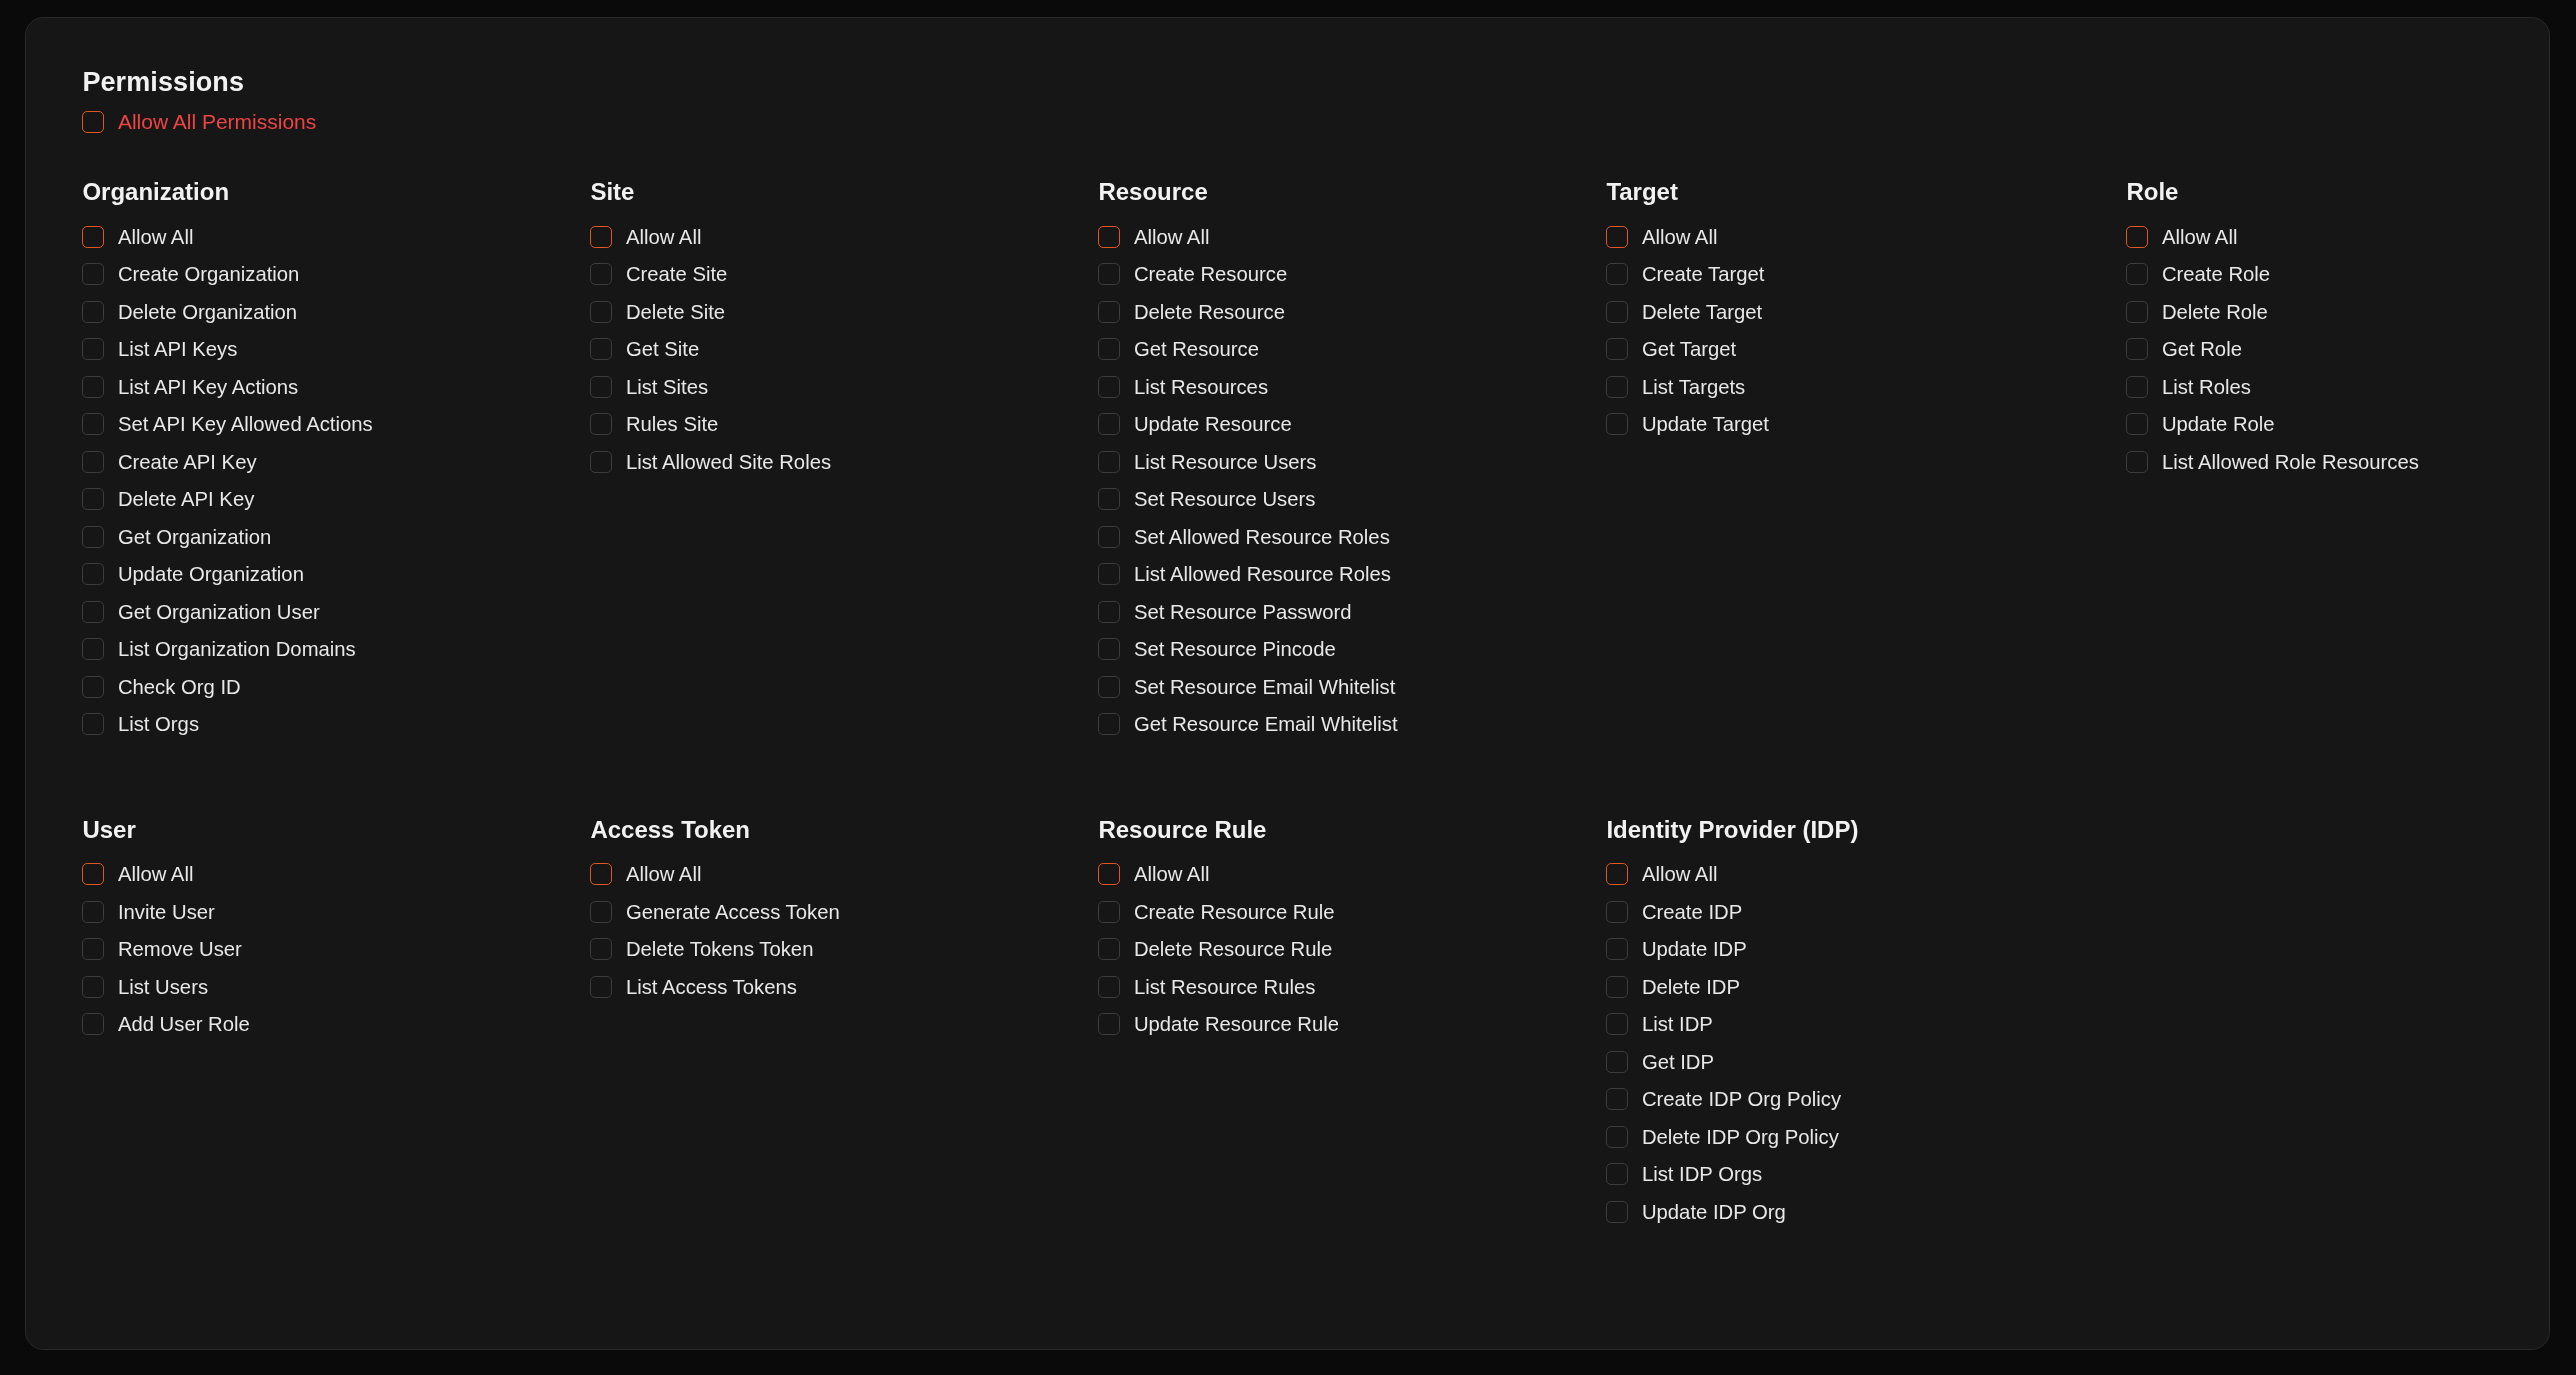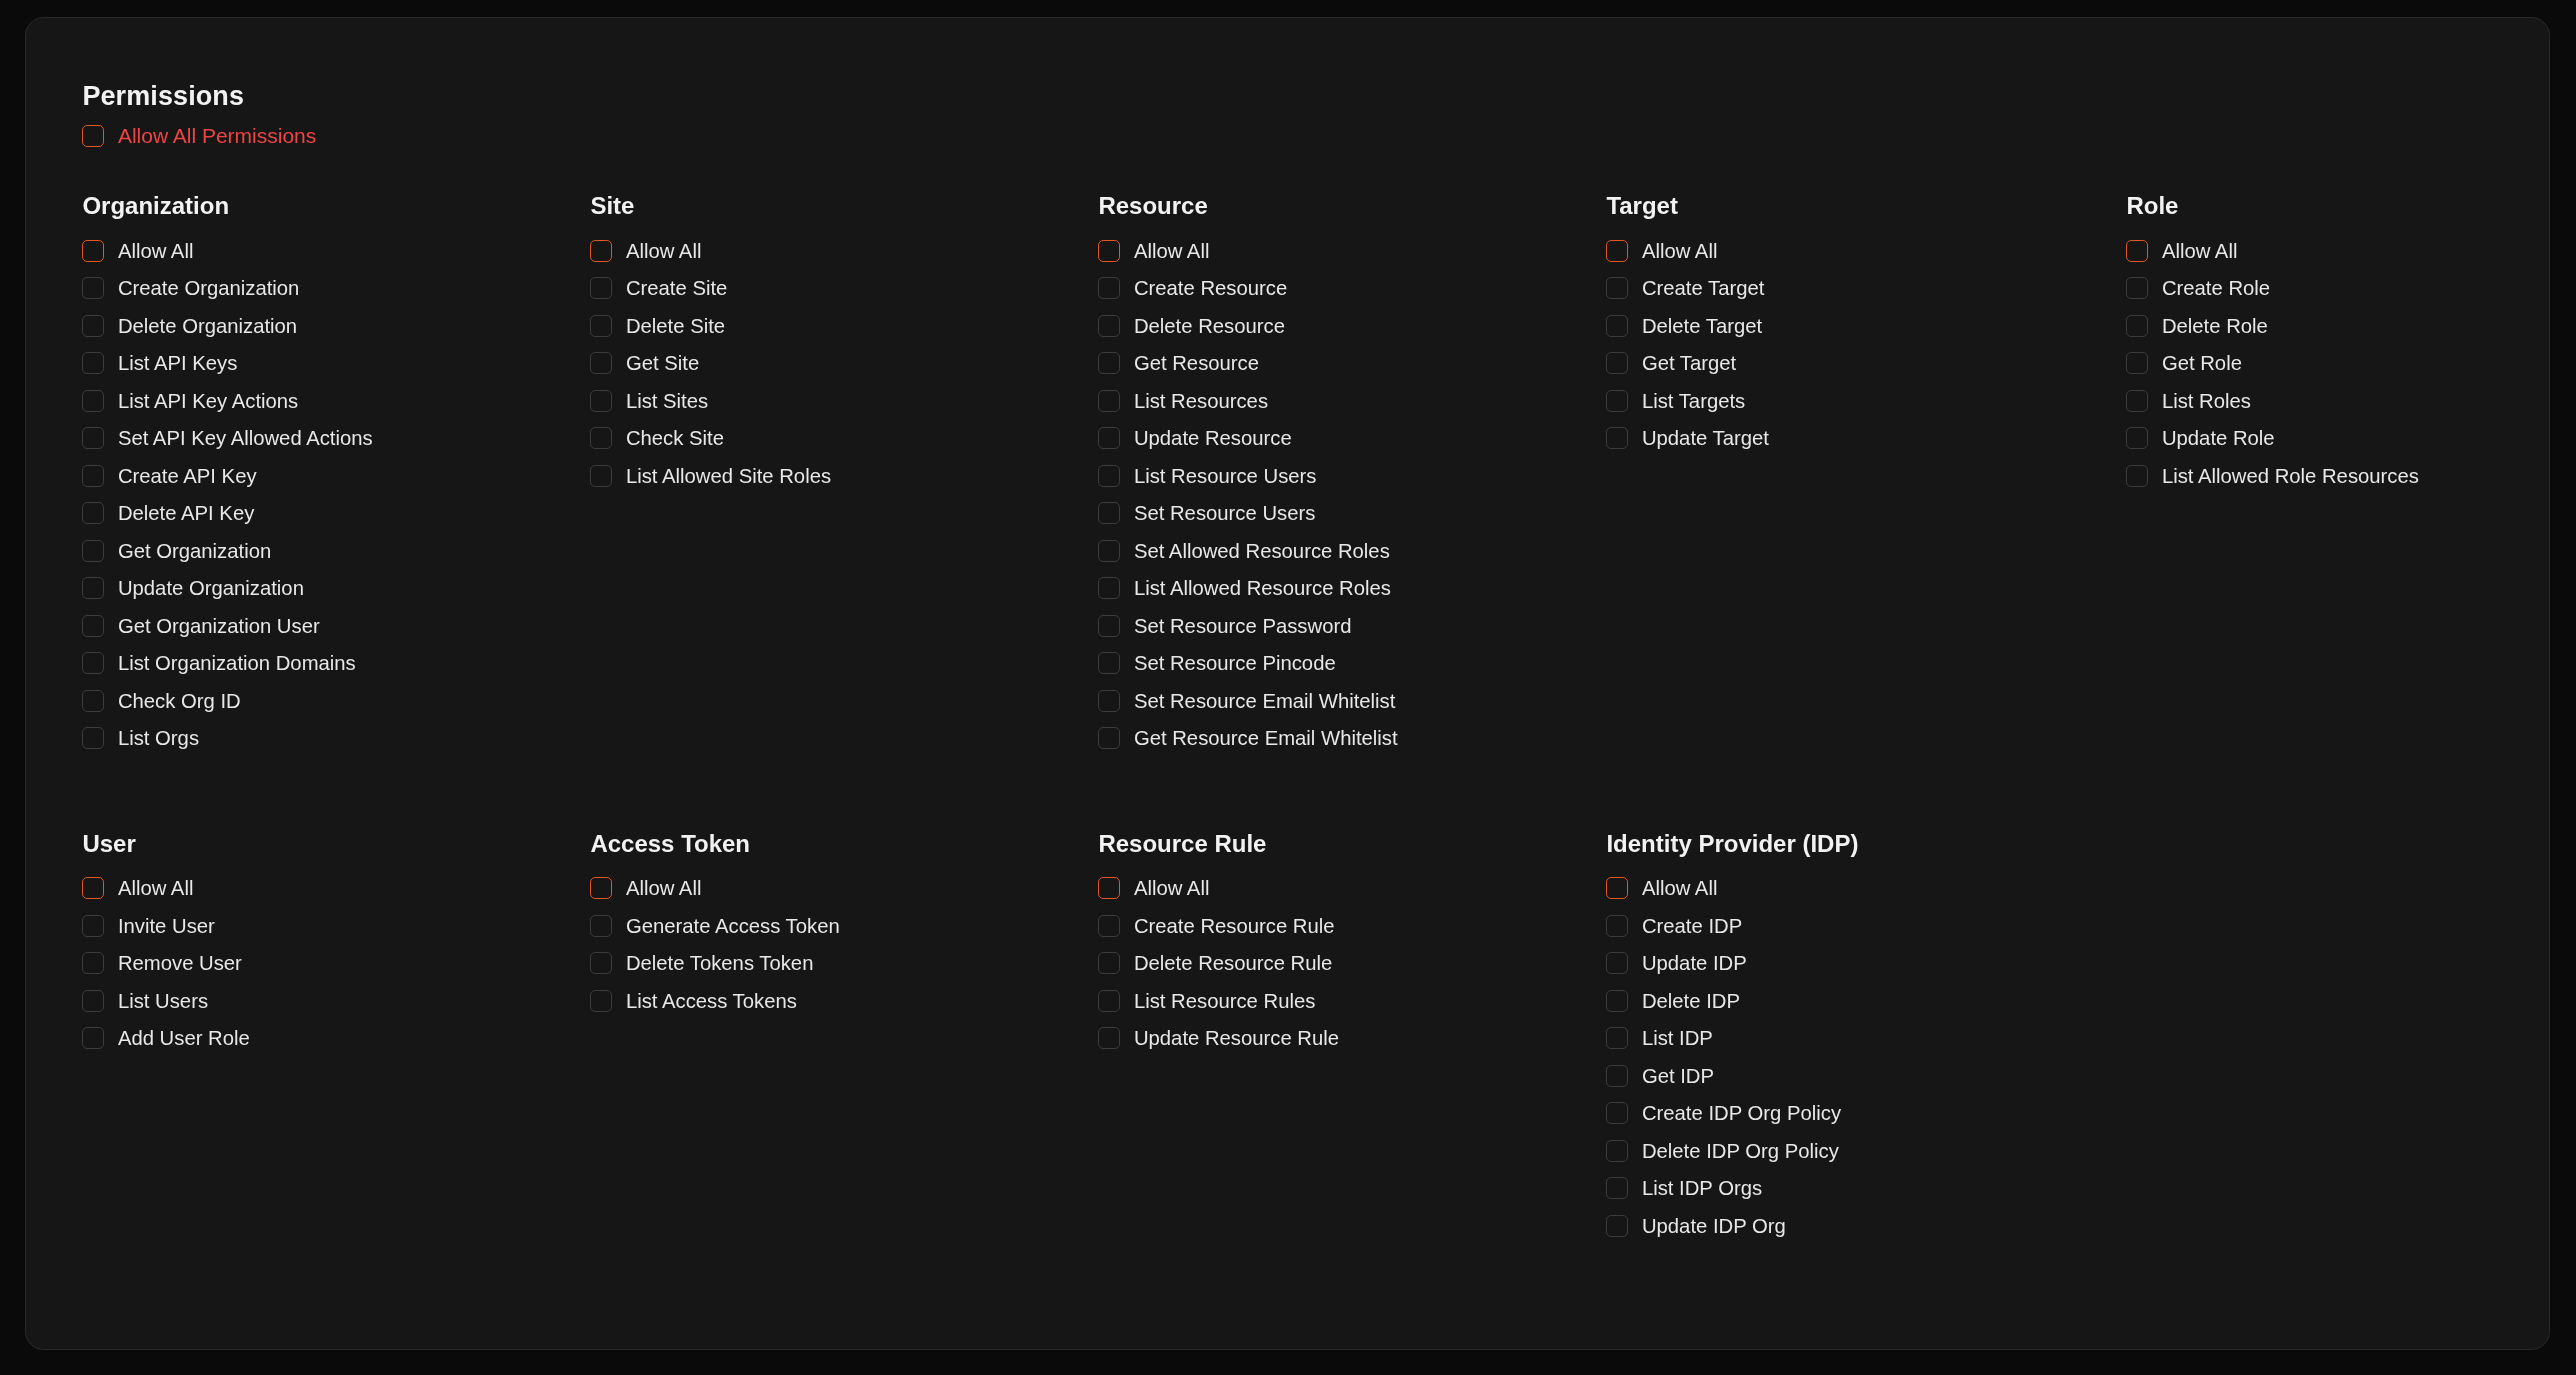--- a/index.html
+++ b/index.html
@@ -21,21 +21,21 @@
     padding: 17px 25.4px 25.4px 25.4px;
     background: #0a0a0a;
   }
   .card {
     position: relative;
     width: 2525px;
     height: 1333px;
     background: #161616;
     border: 0.8px solid #2a2a2a;
     border-radius: 18.6px;
-    padding: 63px 56px;
+    padding: 49px 56px;
   }
   .card-title {
     font-size: 27px;
     font-weight: bold;
     color: #f2f2f2;
     letter-spacing: 0.1px;
     margin: 0 0 12px 0;
   }
   .card-subtitle {
     font-size: 20.3px;
@@ -190,21 +190,21 @@
           <div class="row-item">
             <span class="cb"></span>
             <span class="item-label">Get Site</span>
           </div>
           <div class="row-item">
             <span class="cb"></span>
             <span class="item-label">List Sites</span>
           </div>
           <div class="row-item">
             <span class="cb"></span>
-            <span class="item-label">Check Site</span>
+            <span class="item-label">Rules Site</span>
           </div>
           <div class="row-item">
             <span class="cb"></span>
             <span class="item-label">List Allowed Site Roles</span>
           </div>
         </div>
         <div class="group">
           <div class="group-title">Resource</div>
           <div class="row-item">
             <span class="cb accent"></span>

